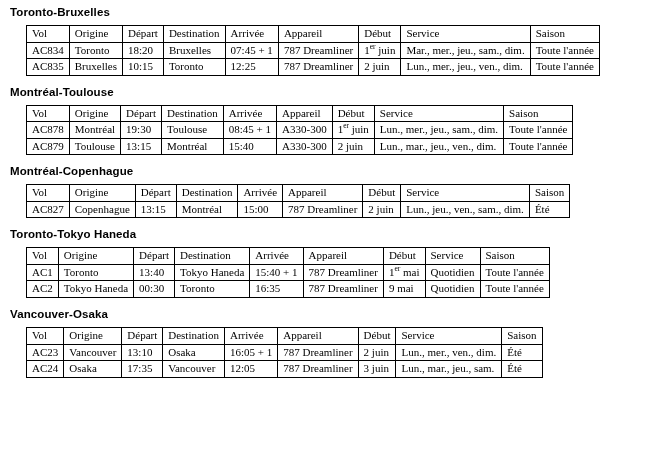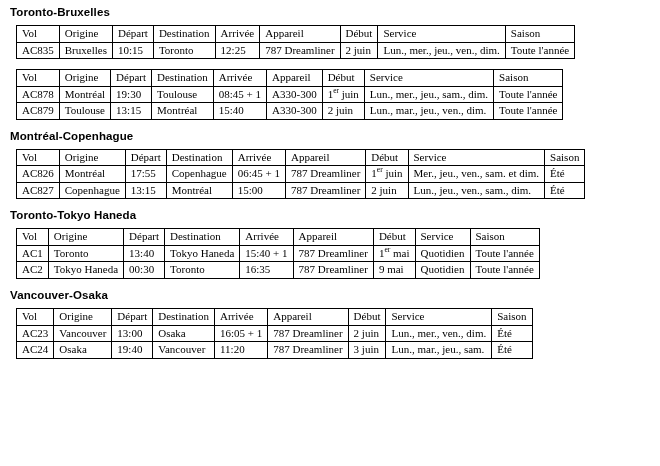--- a/index.html
+++ b/index.html
@@ -27,21 +27,21 @@
     font-weight: bold;
     font-size: 11.5px;
     margin: 0 0 7px 2px;
     letter-spacing: 0.1px;
   }
   table.route {
     border-collapse: collapse;
     font-family: "Liberation Serif", serif;
     font-size: 11px;
     line-height: 1.05;
-    margin-left: 8px;
+    margin-left: 18px;
     padding-left: 16px;
   }
   table.route th,
   table.route td {
     border: 1px solid #000000;
     padding: 2px 5px 2px 5px;
     text-align: left;
     white-space: nowrap;
     font-weight: normal;
     vertical-align: top;
@@ -71,35 +71,47 @@
           <th>Destination</th>
           <th>Arrivée</th>
           <th>Appareil</th>
           <th>Début</th>
           <th>Service</th>
           <th>Saison</th>
         </tr>
       </thead>
       <tbody>
         <tr>
+          <td>AC834</td>
+          <td>Toronto</td>
+          <td>18:20</td>
+          <td>Bruxelles</td>
+          <td>07:45 + 1</td>
+          <td>787 Dreamliner</td>
+          <td><span>1</span><sup>er</sup><span> juin</span></td>
+          <td>Mar., mer., jeu., sam., dim.</td>
+          <td>Toute l'année</td>
+        </tr>
+        <tr>
           <td>AC835</td>
           <td>Bruxelles</td>
           <td>10:15</td>
           <td>Toronto</td>
           <td>12:25</td>
           <td>787 Dreamliner</td>
           <td><span>2 juin</span><sup></sup><span></span></td>
           <td>Lun., mer., jeu., ven., dim.</td>
           <td>Toute l'année</td>
         </tr>
       </tbody>
     </table>
   </div>
 
   <div class="section">
+    <div class="section-title">Montréal-Toulouse</div>
     <table class="route">
       <thead>
         <tr>
           <th>Vol</th>
           <th>Origine</th>
           <th>Départ</th>
           <th>Destination</th>
           <th>Arrivée</th>
           <th>Appareil</th>
           <th>Début</th>
@@ -145,31 +157,20 @@
           <th>Destination</th>
           <th>Arrivée</th>
           <th>Appareil</th>
           <th>Début</th>
           <th>Service</th>
           <th>Saison</th>
         </tr>
       </thead>
       <tbody>
         <tr>
-          <td>AC826</td>
-          <td>Montréal</td>
-          <td>17:55</td>
-          <td>Copenhague</td>
-          <td>06:45 + 1</td>
-          <td>787 Dreamliner</td>
-          <td><span>1</span><sup>er</sup><span> juin</span></td>
-          <td>Mer., jeu., ven., sam. et dim.</td>
-          <td>Été</td>
-        </tr>
-        <tr>
           <td>AC827</td>
           <td>Copenhague</td>
           <td>13:15</td>
           <td>Montréal</td>
           <td>15:00</td>
           <td>787 Dreamliner</td>
           <td><span>2 juin</span><sup></sup><span></span></td>
           <td>Lun., jeu., ven., sam., dim.</td>
           <td>Été</td>
         </tr>
@@ -233,34 +234,34 @@
           <th>Appareil</th>
           <th>Début</th>
           <th>Service</th>
           <th>Saison</th>
         </tr>
       </thead>
       <tbody>
         <tr>
           <td>AC23</td>
           <td>Vancouver</td>
-          <td>13:00</td>
+          <td>13:10</td>
           <td>Osaka</td>
           <td>16:05 + 1</td>
           <td>787 Dreamliner</td>
           <td><span>2 juin</span><sup></sup><span></span></td>
           <td>Lun., mer., ven., dim.</td>
           <td>Été</td>
         </tr>
         <tr>
           <td>AC24</td>
           <td>Osaka</td>
-          <td>19:40</td>
+          <td>17:35</td>
           <td>Vancouver</td>
-          <td>11:20</td>
+          <td>12:05</td>
           <td>787 Dreamliner</td>
           <td><span>3 juin</span><sup></sup><span></span></td>
           <td>Lun., mar., jeu., sam.</td>
           <td>Été</td>
         </tr>
       </tbody>
     </table>
   </div>
 
 </div>

